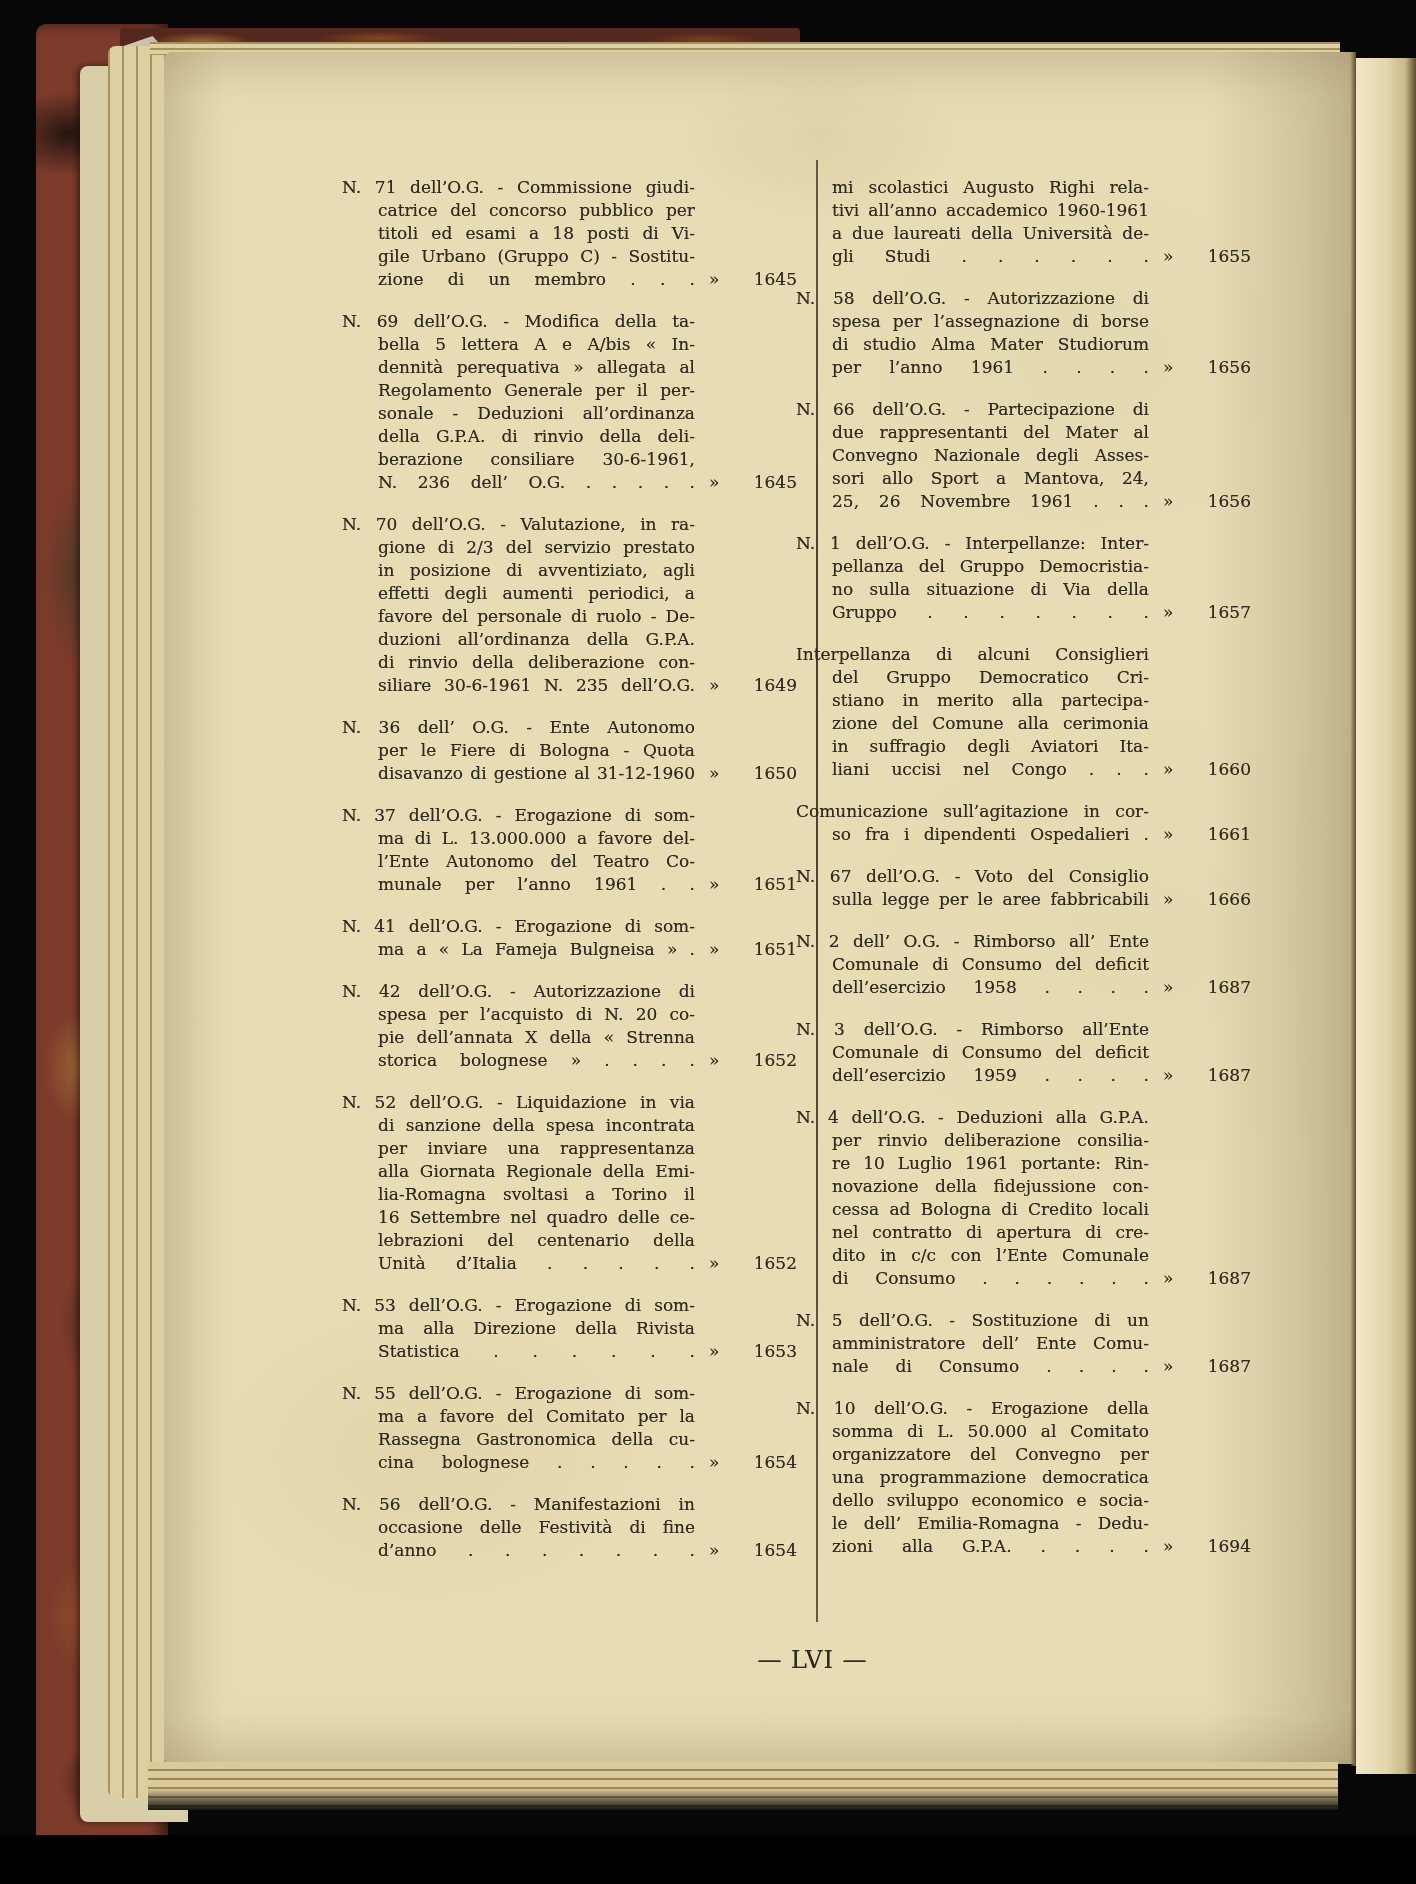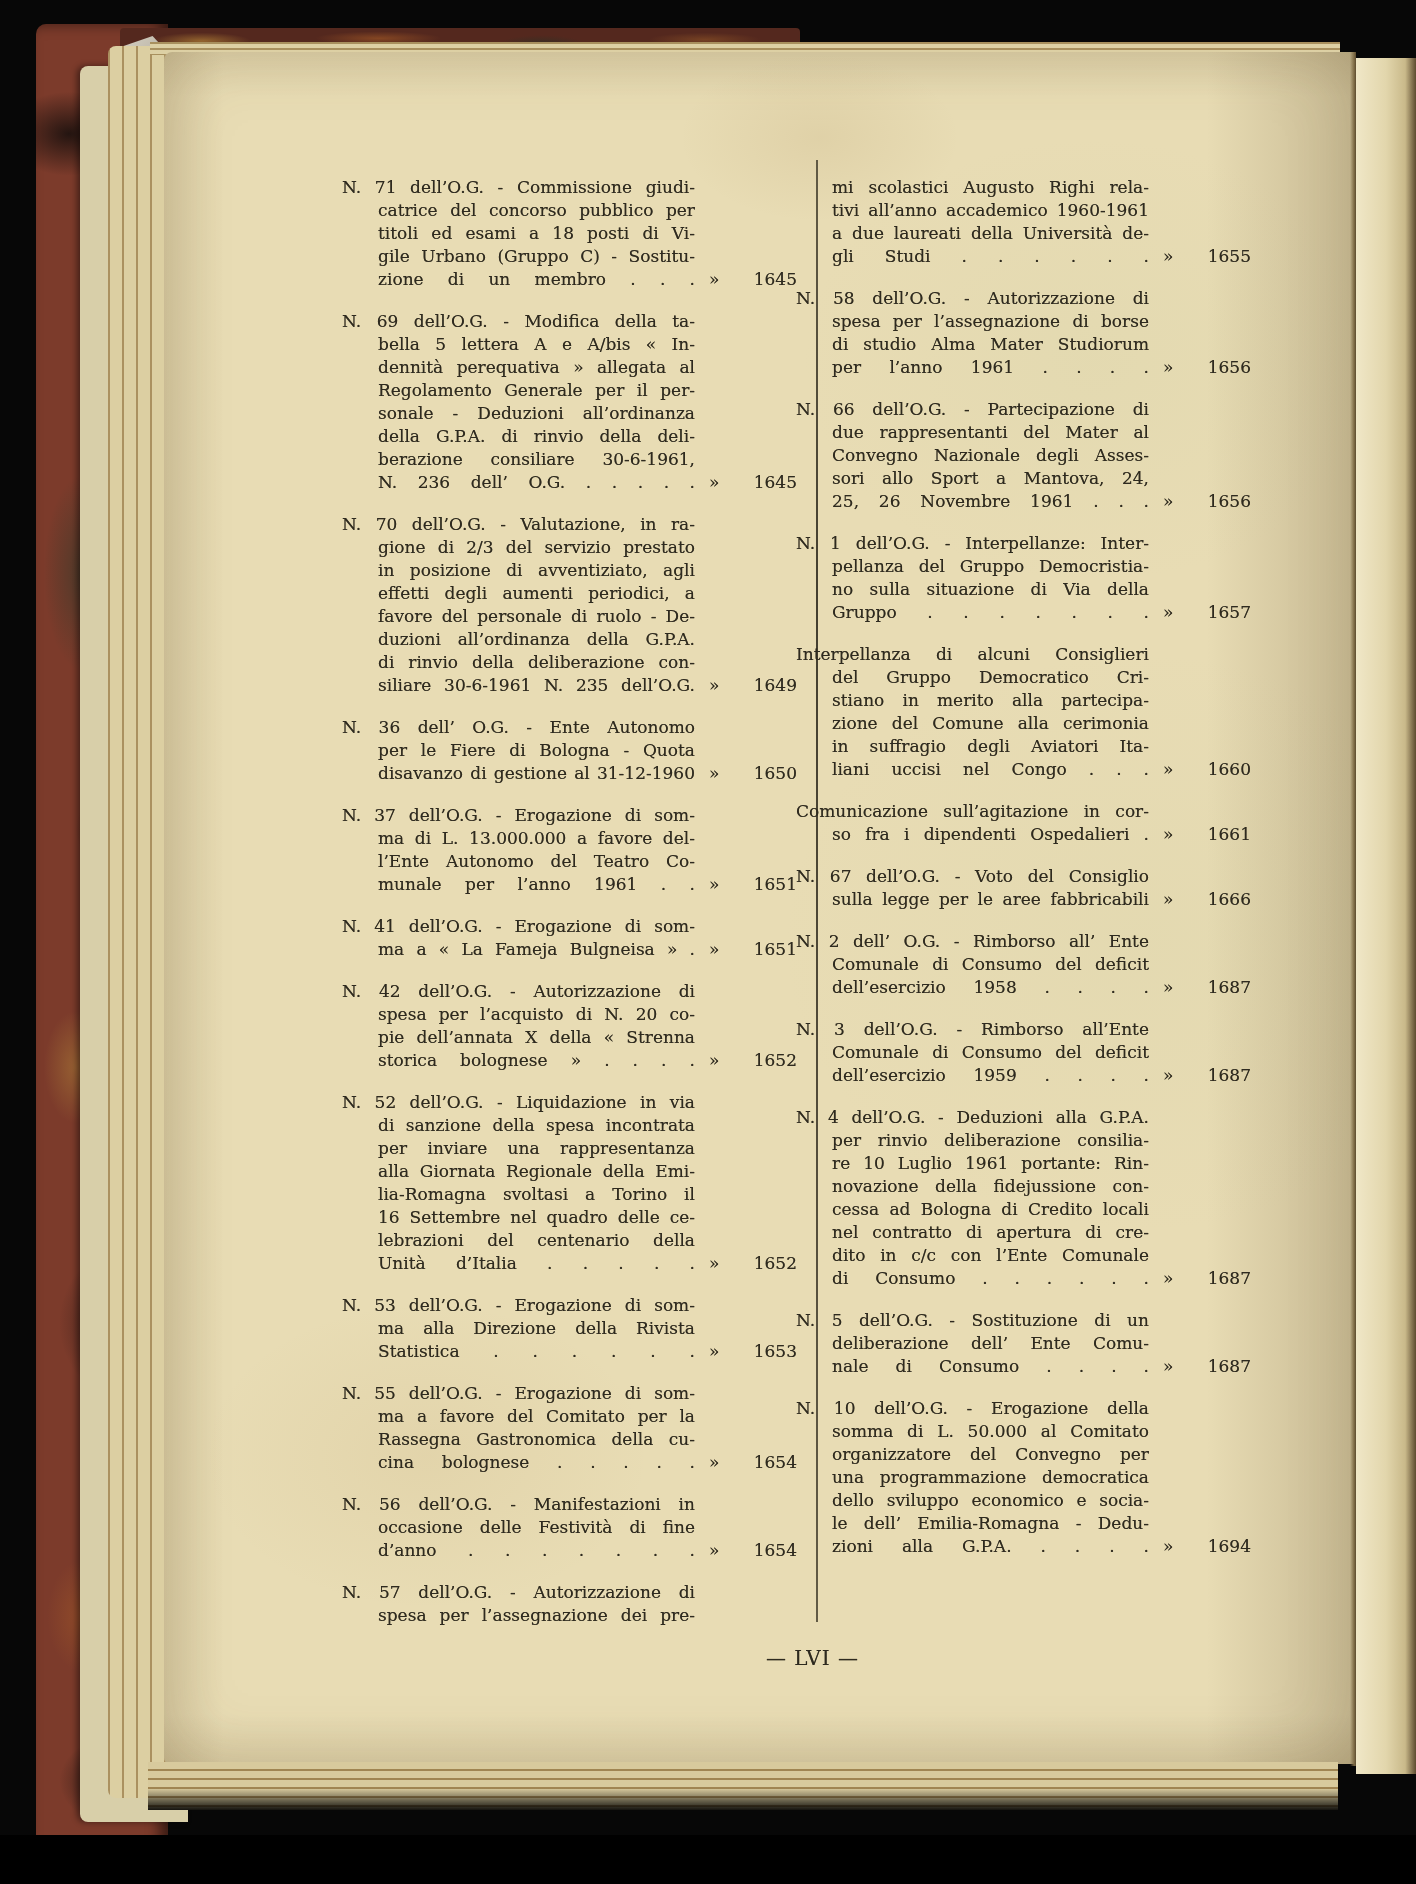--- a/index.html
+++ b/index.html
@@ -95,21 +95,21 @@
   }
   .line.indent{padding-left:36px;}
   .ref{
     position:absolute;right:0;bottom:0;width:88px;
     display:flex;justify-content:space-between;align-items:baseline;
     font-size:17px;line-height:23px;color:#2e2a1f;
     text-shadow:0 0 .5px rgba(55,48,32,.6);
   }
   .folio{
     position:absolute;left:342px;top:1646px;width:941px;text-align:center;
-    font-size:20px;color:#2e2a1f;letter-spacing:1px;
+    font-size:24px;color:#2e2a1f;letter-spacing:1px;
     text-shadow:0 0 .5px rgba(55,48,32,.6);
   }
 </style>
 </head>
 <body>
 
 <div class="scene">
   <div class="cover"></div>
   <div class="cover-top"></div>
   <div class="scrap"></div>
@@ -234,24 +234,20 @@
       </div>
       <div class="entry">
         <div class="line">N. 56 dell’O.G. - Manifestazioni in</div>
         <div class="line indent">occasione delle Festività di fine</div>
         <div class="line indent">d’anno . . . . . . .</div>
         <div class="ref">
           <span>»</span>
           <span>1654</span>
         </div>
       </div>
-      <div class="entry">
-        <div class="line">N. 57 dell’O.G. - Autorizzazione di</div>
-        <div class="line indent">spesa per l’assegnazione dei pre-</div>
-      </div>
     </div>
   <div class="column" id="col-right">
       <div class="entry">
         <div class="line indent">mi scolastici Augusto Righi rela-</div>
         <div class="line indent">tivi all’anno accademico 1960-1961</div>
         <div class="line indent">a due laureati della Università de-</div>
         <div class="line indent">gli Studi . . . . . .</div>
         <div class="ref">
           <span>»</span>
           <span>1655</span>
@@ -343,21 +339,21 @@
         <div class="line indent">nel contratto di apertura di cre-</div>
         <div class="line indent">dito in c/c con l’Ente Comunale</div>
         <div class="line indent">di Consumo . . . . . .</div>
         <div class="ref">
           <span>»</span>
           <span>1687</span>
         </div>
       </div>
       <div class="entry">
         <div class="line">N. 5 dell’O.G. - Sostituzione di un</div>
-        <div class="line indent">deliberazione dell’ Ente Comu-</div>
+        <div class="line indent">amministratore dell’ Ente Comu-</div>
         <div class="line indent">nale di Consumo . . . .</div>
         <div class="ref">
           <span>»</span>
           <span>1687</span>
         </div>
       </div>
       <div class="entry">
         <div class="line">N. 10 dell’O.G. - Erogazione della</div>
         <div class="line indent">somma di L. 50.000 al Comitato</div>
         <div class="line indent">organizzatore del Convegno per</div>

